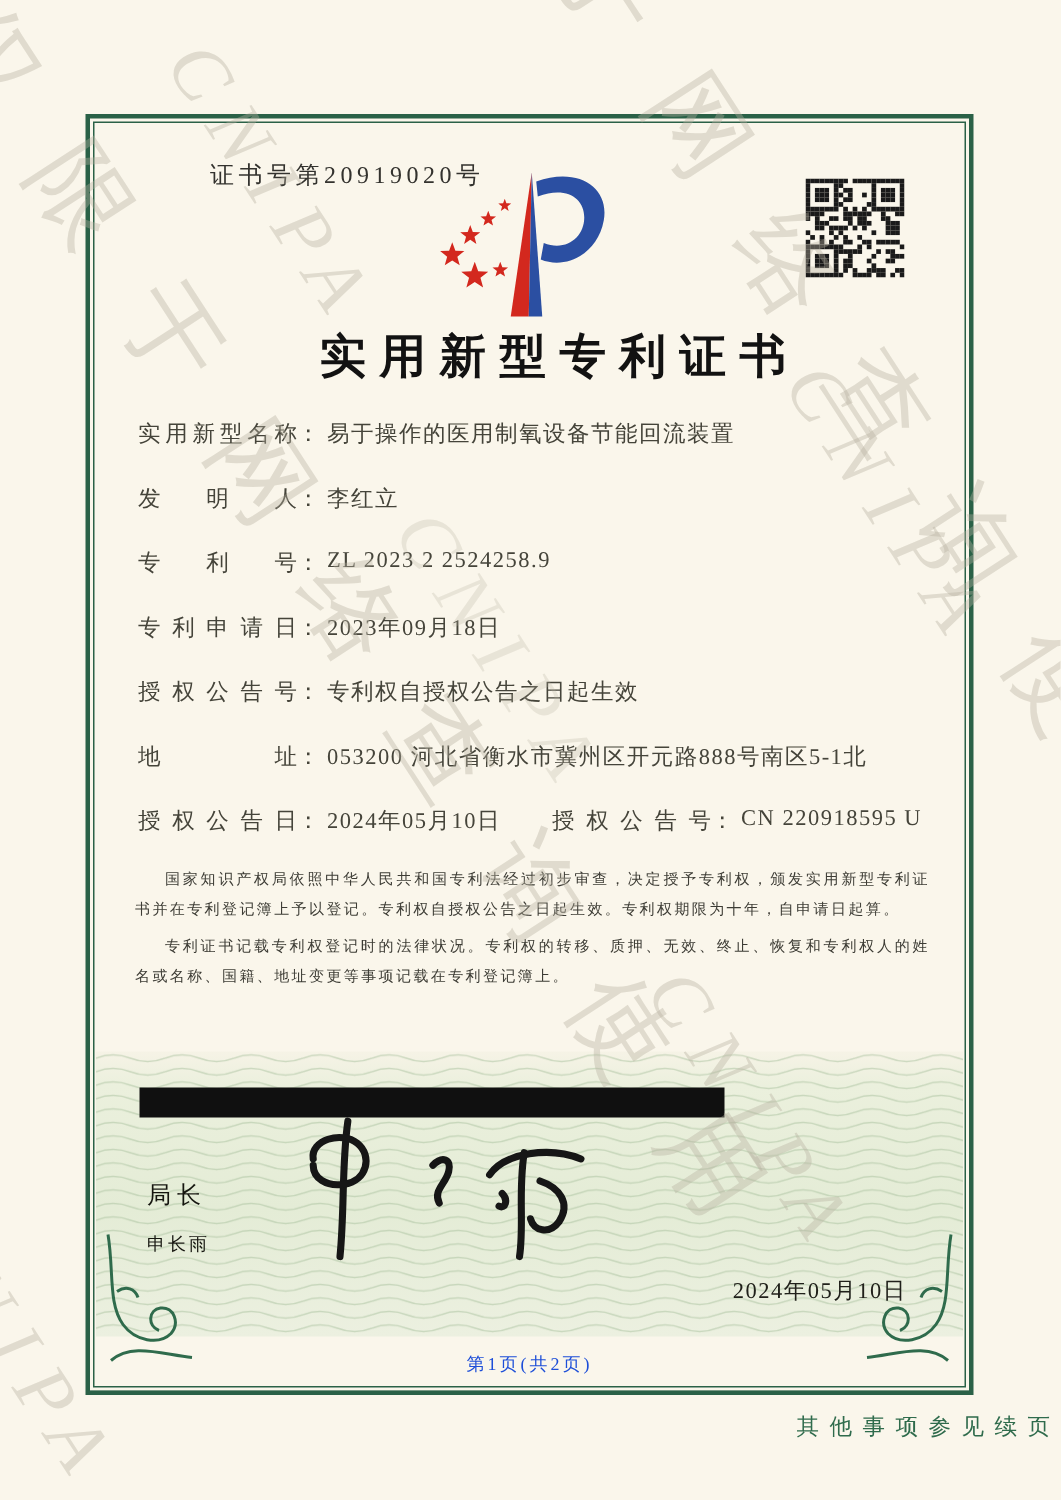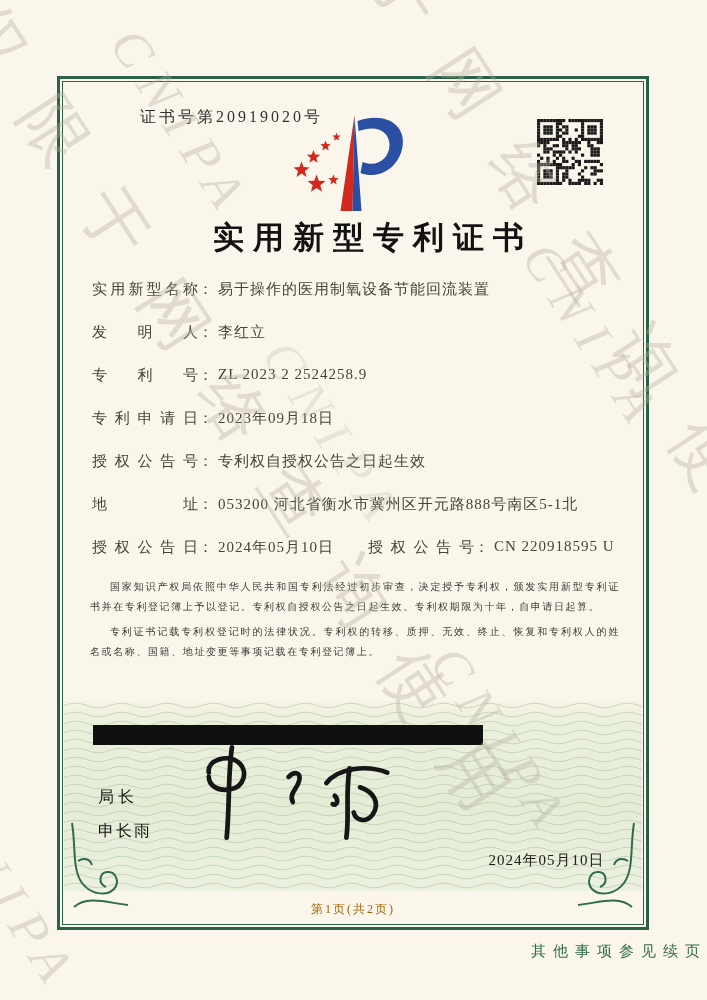--- a/index.html
+++ b/index.html
@@ -57,32 +57,32 @@
   
   .band{position:absolute;left:4px;right:4px;top:622px;height:190px;
     background:linear-gradient(180deg,#f6f3e6 0%,#ebf0dd 12%,#e4ecd6 55%,#ecf0e0 100%);}
   .band svg.waves{position:absolute;inset:0;}
 
   .redaction{position:absolute;left:29px;top:24px;width:390px;height:20px;
     background:#101010;}
 
   .signer-title{position:absolute;left:34px;top:86px;font-size:16px;color:#15150f;
     letter-spacing:4px;font-family:"Liberation Sans","DejaVu Sans",sans-serif;}
-  .signer-name{position:absolute;left:34px;top:120px;font-size:16px;color:#15150f;
+  .signer-name{position:absolute;left:34px;top:120px;font-size:12px;color:#15150f;
     letter-spacing:2px;font-family:"Liberation Sans","DejaVu Sans",sans-serif;}
   .signature{position:absolute;left:128px;top:40px;width:210px;height:100px;}
   .issue-date{position:absolute;left:390px;top:150px;width:185px;text-align:center;
     font-size:15px;color:#20201a;letter-spacing:1px;}
 
   .ornament{position:absolute;bottom:18px;width:64px;height:88px;}
   .ornament.left{left:8px;}
   .ornament.right{right:8px;transform:scaleX(-1);}
 
   .page-indicator{position:absolute;left:0;right:0;top:822px;text-align:center;
-    font-size:12px;color:#a16207;letter-spacing:2px;}
+    font-size:12px;color:#1d4ed8;letter-spacing:2px;}
 
   .continuation{position:absolute;left:0;right:0;top:942px;text-align:right;z-index:2;
     font-size:15px;color:#2f6b4c;letter-spacing:7px;}
 </style>
 </head>
 <body>
 
 <div class="page">
 
   <div>

